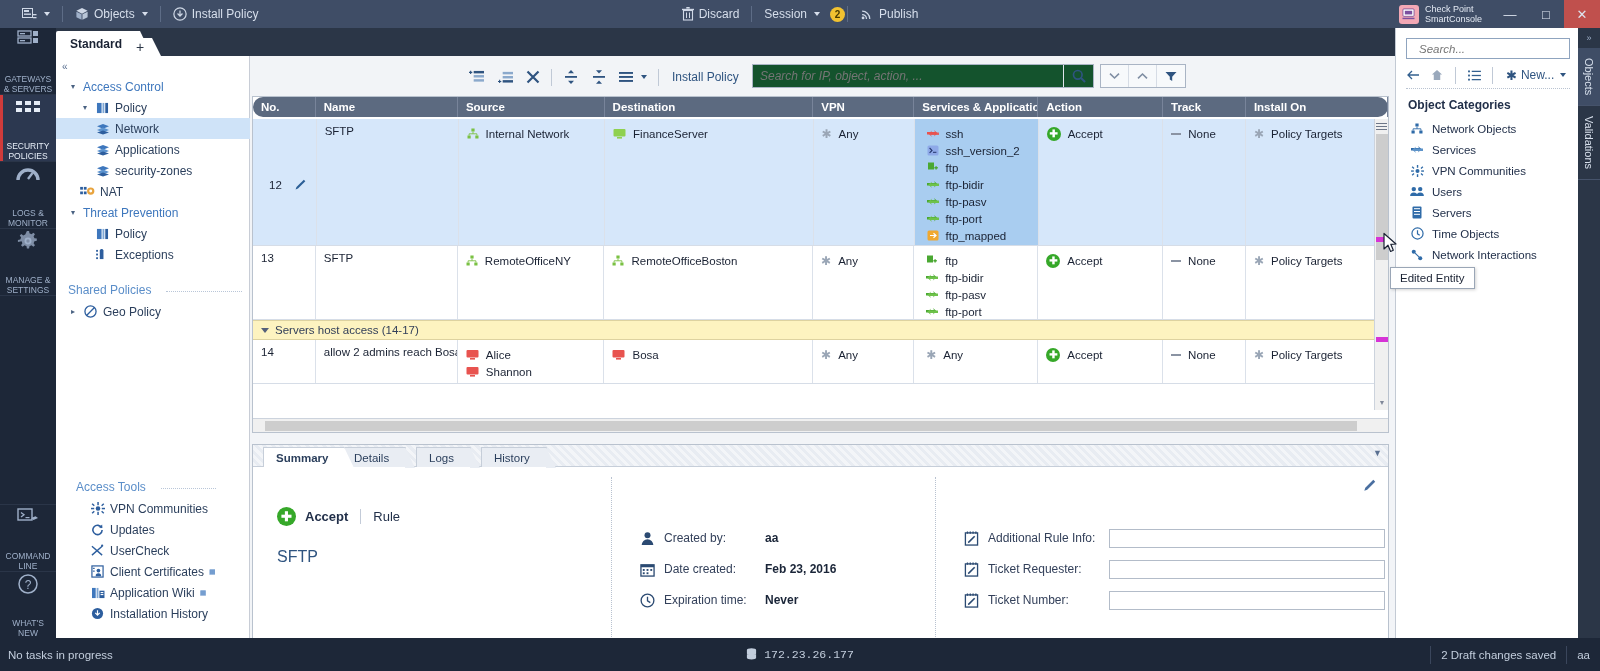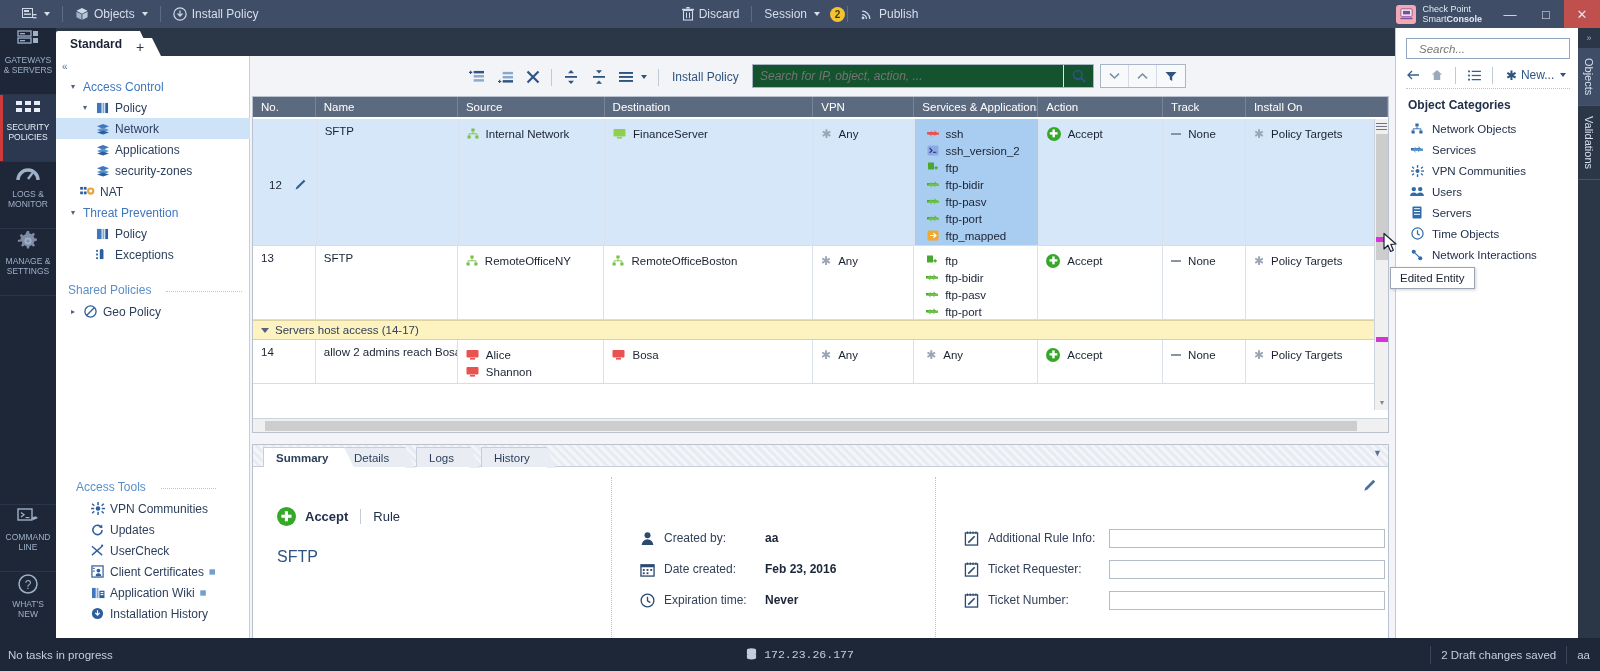--- a/index.html
+++ b/index.html
@@ -33,21 +33,21 @@
 
   .brand {
     position: absolute; right: 118px; top: 0; height: 28px;
     display: flex; align-items: center; gap: 6px;
   }
   .brand-logo {
     width: 20px; height: 19px; background: #f3a8b5; border-radius: 3px;
     display: flex; align-items: center; justify-content: center;
   }
   .brand-txt { font-size: 9px; line-height: 10px; color: #e3e9f3; }
-  .brand-txt b { font-weight: bold; }
+  .brand-txt b { font-weight: normal; }
   .win-btns { position: absolute; right: 0; top: 0; height: 28px; display: flex; }
   .win-btn { width: 36px; height: 28px; display: flex; align-items: center; justify-content: center; color: #dde4ef; font-size: 13px; }
   .win-close { background: #c0504d; }
 
   
   .tabstrip {
     position: absolute; top: 28px; left: 0; width: 1600px; height: 28px;
     background: #2b3647;
   }
   .tab {
@@ -70,21 +70,21 @@
     border-bottom: 18px solid #fff; border-right: 9px solid transparent;
   }
 
   
   .rail {
     position: absolute; top: 28px; left: 0; width: 56px; height: 610px;
     background: #1d2738;
   }
   .rail-item {
     position: relative; width: 56px; height: 67px;
-    display: flex; flex-direction: column; align-items: center; justify-content: flex-start;
+    display: flex; flex-direction: column; align-items: center; justify-content: space-between;
     gap: 3px; color: #9fb0c9; font-size: 8.5px; text-align: center; line-height: 10px;
     border-bottom: 1px solid #2a3548; cursor: default;
   }
   .rail-item .ricon { height: 24px; display: flex; align-items: center; }
   .rail-item.active { background: #2c3850; color: #e6edf7; }
   .rail-item.active:before {
     content: ''; position: absolute; left: 0; top: 0; width: 3px; height: 100%;
     background: #cf3b3b;
   }
   .rail-bottom { position: absolute; bottom: 0; width: 56px; }
@@ -149,21 +149,21 @@
   .navbtn { width: 28px; height: 22px; display: flex; align-items: center; justify-content: center; color: #7f8ea3; border-right: 1px solid #d6dce5; }
   .navbtn:last-child { border-right: none; color: #2f5480; }
 
   
   .ruletable {
     position: absolute; top: 40px; left: 2px; width: 1137px; height: 337px;
     background: #fff; border: 1px solid #b9c2ce;
   }
   .rt-head {
     display: flex; height: 20px; background: #5c6a80; color: #fff;
-    font-size: 11.5px; font-weight: normal;
+    font-size: 11.5px; font-weight: bold; border-radius: 10px;
   }
   .rt-head .c { padding: 4px 0 0 8px; border-right: 1px solid #78849a; overflow: hidden; white-space: nowrap; }
   .rt-body { position: absolute; top: 22px; left: 0; width: 1135px; height: 291px; overflow: hidden; }
   .rrow { display: flex; border-bottom: 1px solid #d6dde7; }
   .rrow .c { border-right: 1px solid #dbe1ea; padding: 6px 0 0 8px; overflow: hidden; font-size: 11.5px; }
   .rrow.sel { background: #d6e7fa; }
   .rrow.sel .c.hl { background: #a9cdf0; }
   .cw-no   { width: 68px; }
   .cw-name { width: 155px; }
   .cw-src  { width: 160px; }

